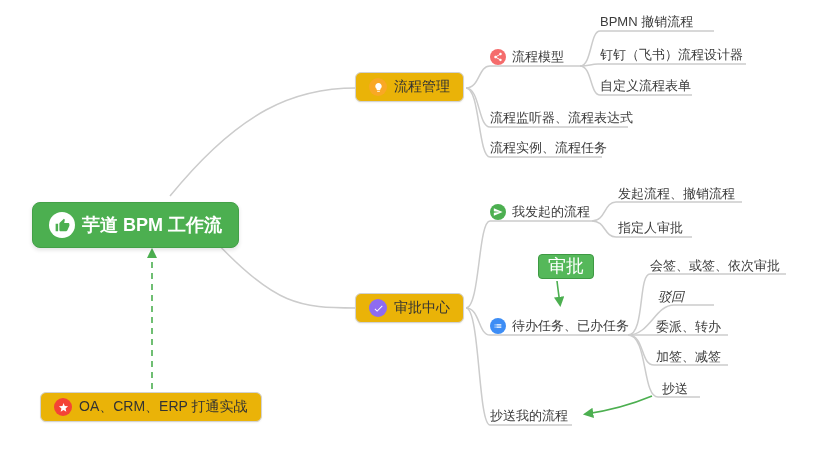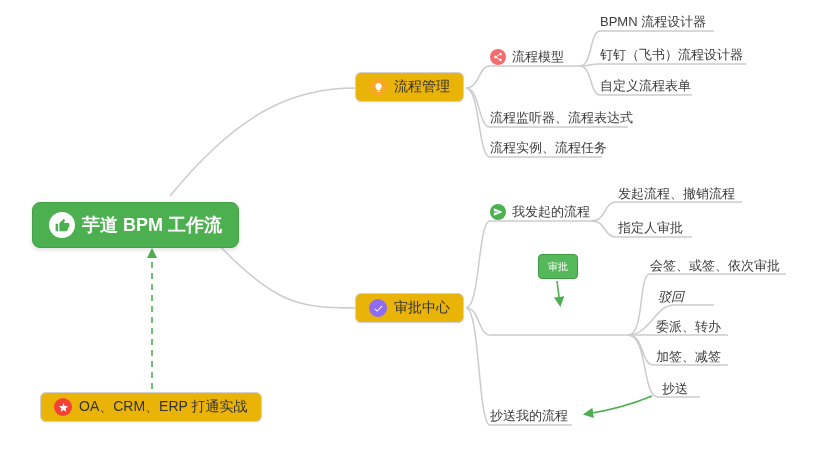--- a/index.html
+++ b/index.html
@@ -34,21 +34,21 @@
   .root-icon { width:26px; height:26px; background:#fff; }
   .root-icon svg { width:15px; height:15px; }
 
   .leaf {
     position:absolute; font-size:13px; color:#3c3c3c; white-space:nowrap;
     display:flex; align-items:center; gap:6px; height:19px; line-height:19px;
   }
   .badge {
     position:absolute; left:538px; top:254px;
     background:#55b85a; border:1px solid #3e9943; color:#fff;
-    font-size:10px; line-height:17px; padding:3px 9px; border-radius:4px;
+    font-size:18px; line-height:17px; padding:3px 9px; border-radius:4px;
     white-space:nowrap;
   }
 </style>
 </head>
 <body>
 
 <div class="canvas">
 
   <svg class="links" width="814" height="453" viewBox="0 0 814 453">
     <defs>
@@ -121,41 +121,49 @@
 
   <div class="leaf" style="left:490px; top:47px;">
     <span class="icon-circle small" style="background:#f56c6c;">
       <svg viewBox="0 0 24 24">
           <path fill="#fff" d="M18 16.08c-.76 0-1.44.3-1.96.77L8.91 12.7c.05-.23.09-.46.09-.7s-.04-.47-.09-.7l7.05-4.11c.54.5 1.25.81 2.04.81 1.66 0 3-1.34 3-3s-1.34-3-3-3-3 1.34-3 3c0 .24.04.47.09.7L8.04 9.81C7.5 9.31 6.79 9 6 9c-1.66 0-3 1.34-3 3s1.34 3 3 3c.79 0 1.5-.31 2.04-.81l7.12 4.16c-.05.21-.08.43-.08.65 0 1.61 1.31 2.92 2.92 2.92 1.61 0 2.92-1.31 2.92-2.92s-1.31-2.92-2.92-2.92z"></path>
         </svg>
     </span>
     <span>流程模型</span>
   </div>
 
-  <div class="leaf" style="left:600px; top:12px;">BPMN 流程设计器</div>
+  <div class="leaf" style="left:600px; top:12px;">BPMN 撤销流程</div>
   <div class="leaf" style="left:600px; top:45px;">钉钉（飞书）流程设计器</div>
   <div class="leaf" style="left:600px; top:76px;">自定义流程表单</div>
 
   <div class="leaf" style="left:490px; top:108px;">流程监听器、流程表达式</div>
   <div class="leaf" style="left:490px; top:138px;">流程实例、流程任务</div>
 
   <div class="leaf" style="left:490px; top:202px;">
     <span class="icon-circle small" style="background:#4caf50;">
       <svg viewBox="0 0 24 24">
           <path fill="#fff" d="M2.01 21L23 12 2.01 3 2 10l15 2-15 2z"></path>
         </svg>
     </span>
     <span>我发起的流程</span>
   </div>
 
   <div class="leaf" style="left:618px; top:184px;">发起流程、撤销流程</div>
   <div class="leaf" style="left:618px; top:218px;">指定人审批</div>
 
   <div class="badge">审批</div>
 
+  <div class="leaf" style="left:490px; top:316px;">
+    <span class="icon-circle small" style="background:#3d8df5;">
+      <svg viewBox="0 0 24 24">
+          <path fill="#fff" d="M4 13h2v-2H4v2zm0 4h2v-2H4v2zm0-8h2V7H4v2zm4 4h12v-2H8v2zm0 4h12v-2H8v2zM8 7v2h12V7H8z"></path>
+        </svg>
+    </span>
+    <span>待办任务、已办任务</span>
+  </div>
 
   <div class="leaf" style="left:650px; top:256px;">会签、或签、依次审批</div>
   <div class="leaf" style="left:658px; top:287px;font-style:italic;">驳回</div>
   <div class="leaf" style="left:656px; top:317px;">委派、转办</div>
   <div class="leaf" style="left:656px; top:347px;">加签、减签</div>
   <div class="leaf" style="left:662px; top:379px;">抄送</div>
 
   <div class="leaf" style="left:490px; top:406px;">抄送我的流程</div>
 
 </div>

